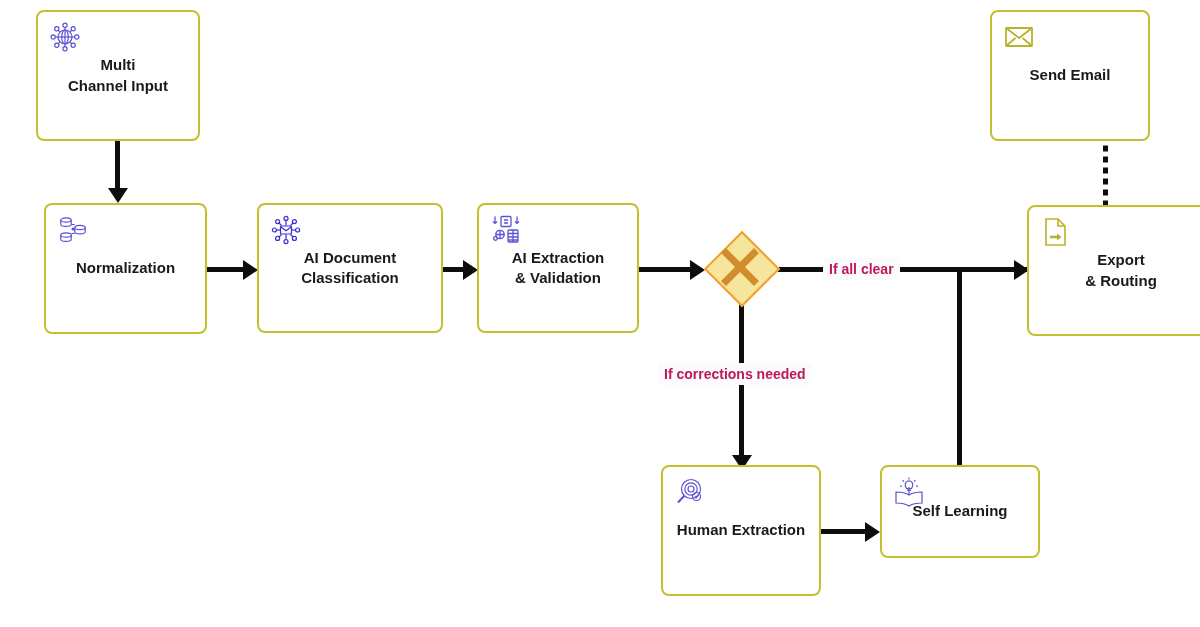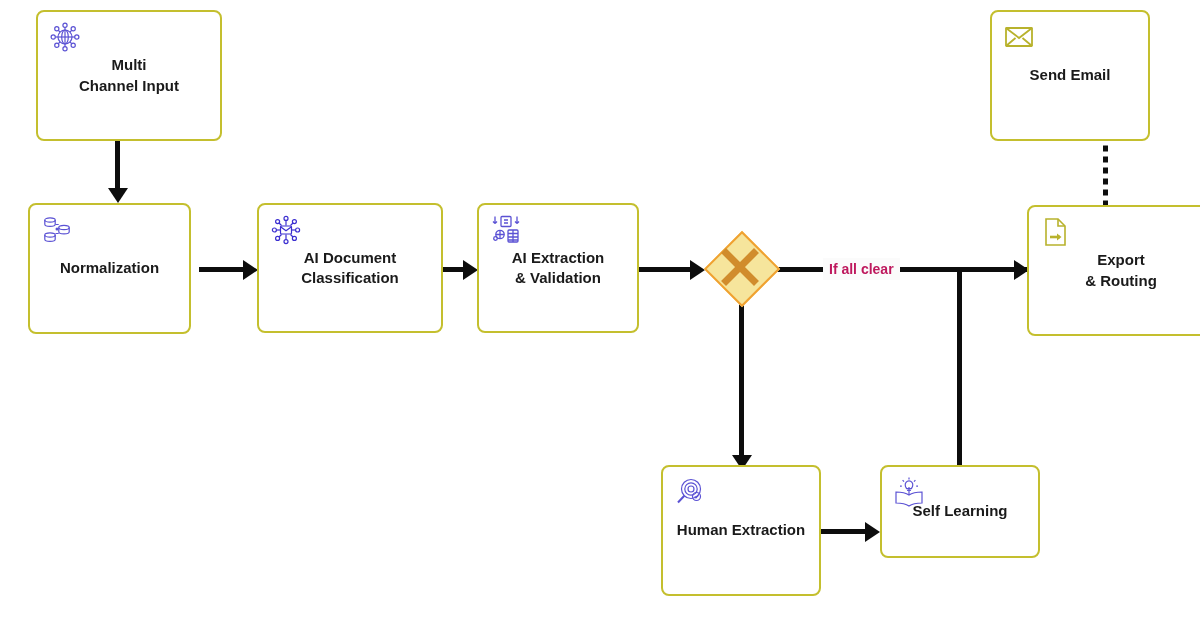--- a/index.html
+++ b/index.html
@@ -140,22 +140,23 @@
 
   <div class="conn-h" style="left:821px; top:529px; width:47px;"></div>
   <div class="arrow-head arrow-right" style="left:865px; top:522px;"></div>
 
   <div class="conn-v" style="left:957px; top:267px; height:203px;"></div>
 
   <div class="conn-v-dotted" style="left:1103px; top:140px; height:66px;"></div>
 
   <div class="edge-label" style="left:823px; top:258px;">If all clear</div>
 
-
-  <div class="node" style="left:36px; top:10px; width:186px; height:131px;">
+  <div class="edge-label" style="left:658px; top:363px;">If corrections needed</div>
+
+  <div class="node" style="left:36px; top:10px; width:164px; height:131px;">
     <span class="node-icon">
       <svg viewBox="0 0 32 32" width="32" height="32" fill="none" stroke="#5b52d4" stroke-width="1.2">
         <circle cx="16" cy="16" r="7"></circle>
         <ellipse cx="16" cy="16" rx="3.3" ry="7"></ellipse>
         <line x1="9" y1="16" x2="23" y2="16"></line>
         <line x1="16" y1="9" x2="16" y2="23"></line>
         <circle cx="16" cy="4.2" r="2.1"></circle>
           <line x1="16" y1="6.3" x2="16" y2="9"></line>
         <circle cx="16" cy="27.8" r="2.1"></circle>
           <line x1="16" y1="25.7" x2="16" y2="23"></line>
@@ -170,21 +171,21 @@
         <circle cx="7.8" cy="24.2" r="2.1"></circle>
           <line x1="9.3" y1="22.7" x2="11" y2="21"></line>
         <circle cx="24.2" cy="24.2" r="2.1"></circle>
           <line x1="22.7" y1="22.7" x2="21" y2="21"></line>
       </svg>
     </span>
     <span class="node-label">Multi
 Channel Input</span>
   </div>
 
-  <div class="node" style="left:28px; top:203px; width:163px; height:131px;">
+  <div class="node" style="left:44px; top:203px; width:163px; height:131px;">
     <span class="node-icon">
       <svg viewBox="0 0 32 32" width="32" height="32" fill="none" stroke="#5b52d4" stroke-width="1.2">
         <ellipse cx="9" cy="6" rx="5.2" ry="2.1"></ellipse>
         <path d="M3.8 6v4.2c0 1.2 2.33 2.1 5.2 2.1s5.2-.9 5.2-2.1V6"></path>
         <ellipse cx="9" cy="21" rx="5.2" ry="2.1"></ellipse>
         <path d="M3.8 21v4.2c0 1.2 2.33 2.1 5.2 2.1s5.2-.9 5.2-2.1V21"></path>
         <ellipse cx="23" cy="13.5" rx="5.2" ry="2.1"></ellipse>
         <path d="M17.8 13.5v4.2c0 1.2 2.33 2.1 5.2 2.1s5.2-.9 5.2-2.1v-4.2"></path>
         <path d="M14.5 10.5h3.2M14.5 19.5h3.2"></path>
         <circle cx="16" cy="15" r="1.5" fill="#5b52d4" stroke="none"></circle>

